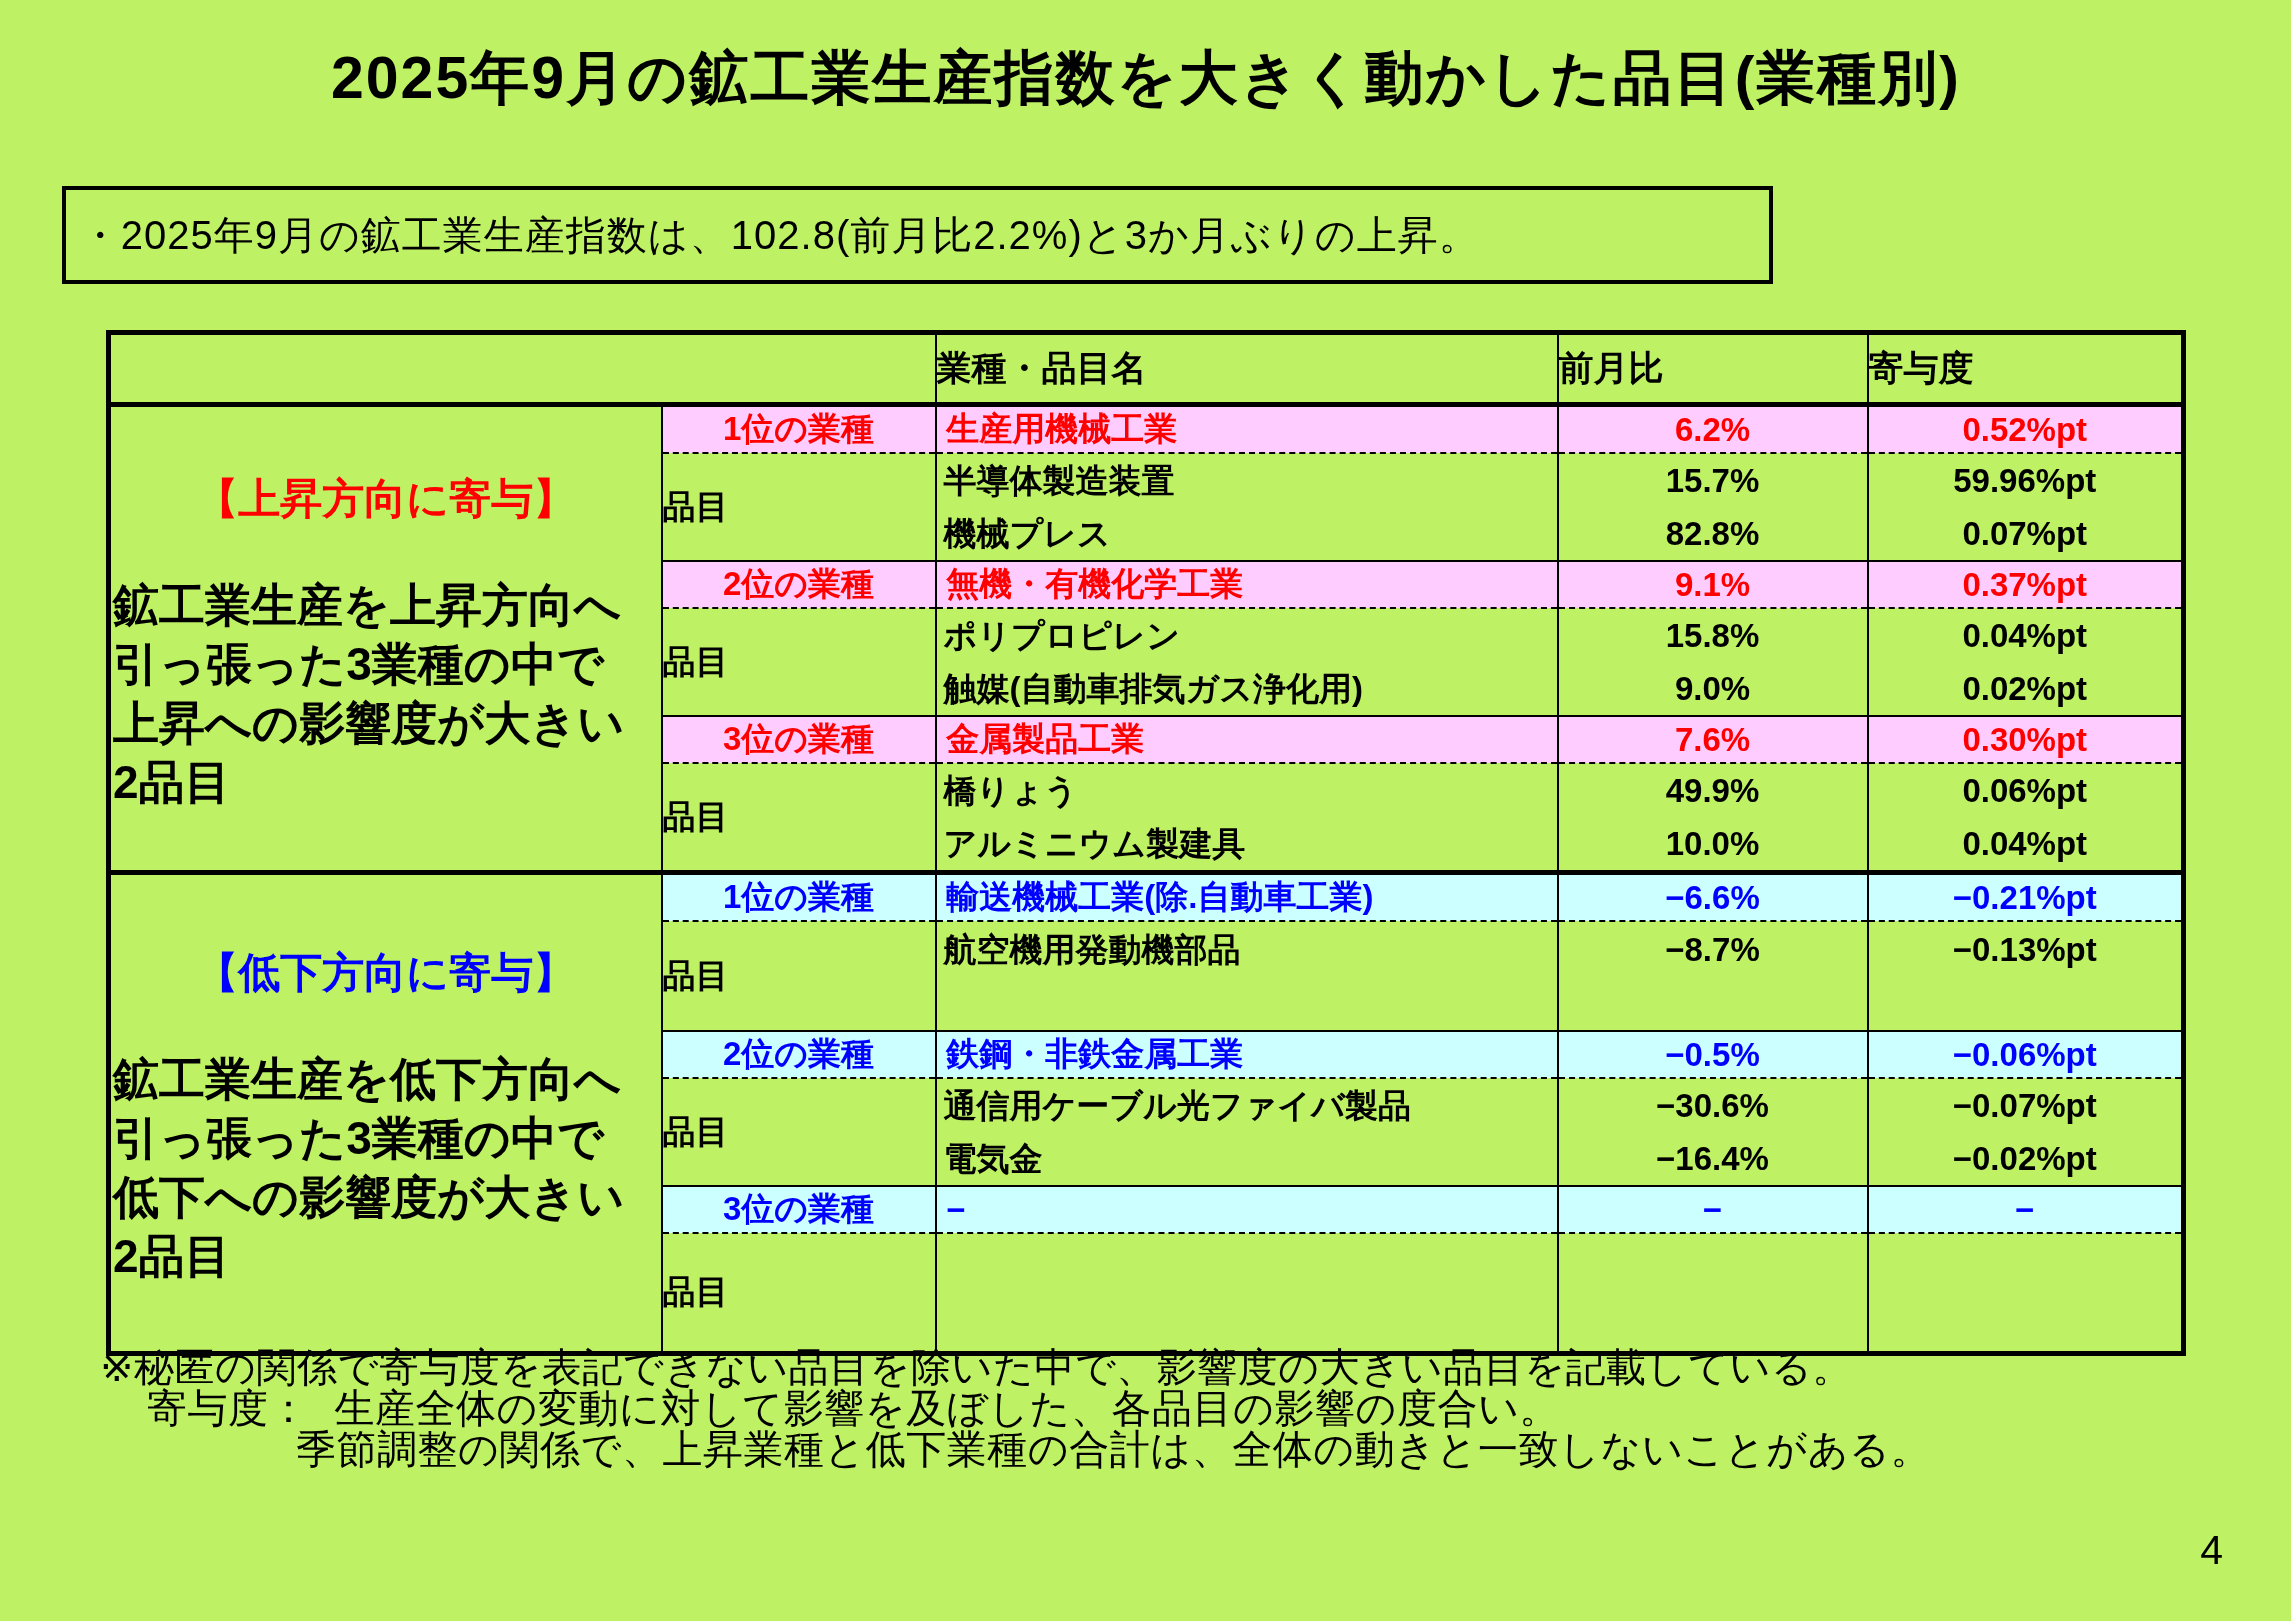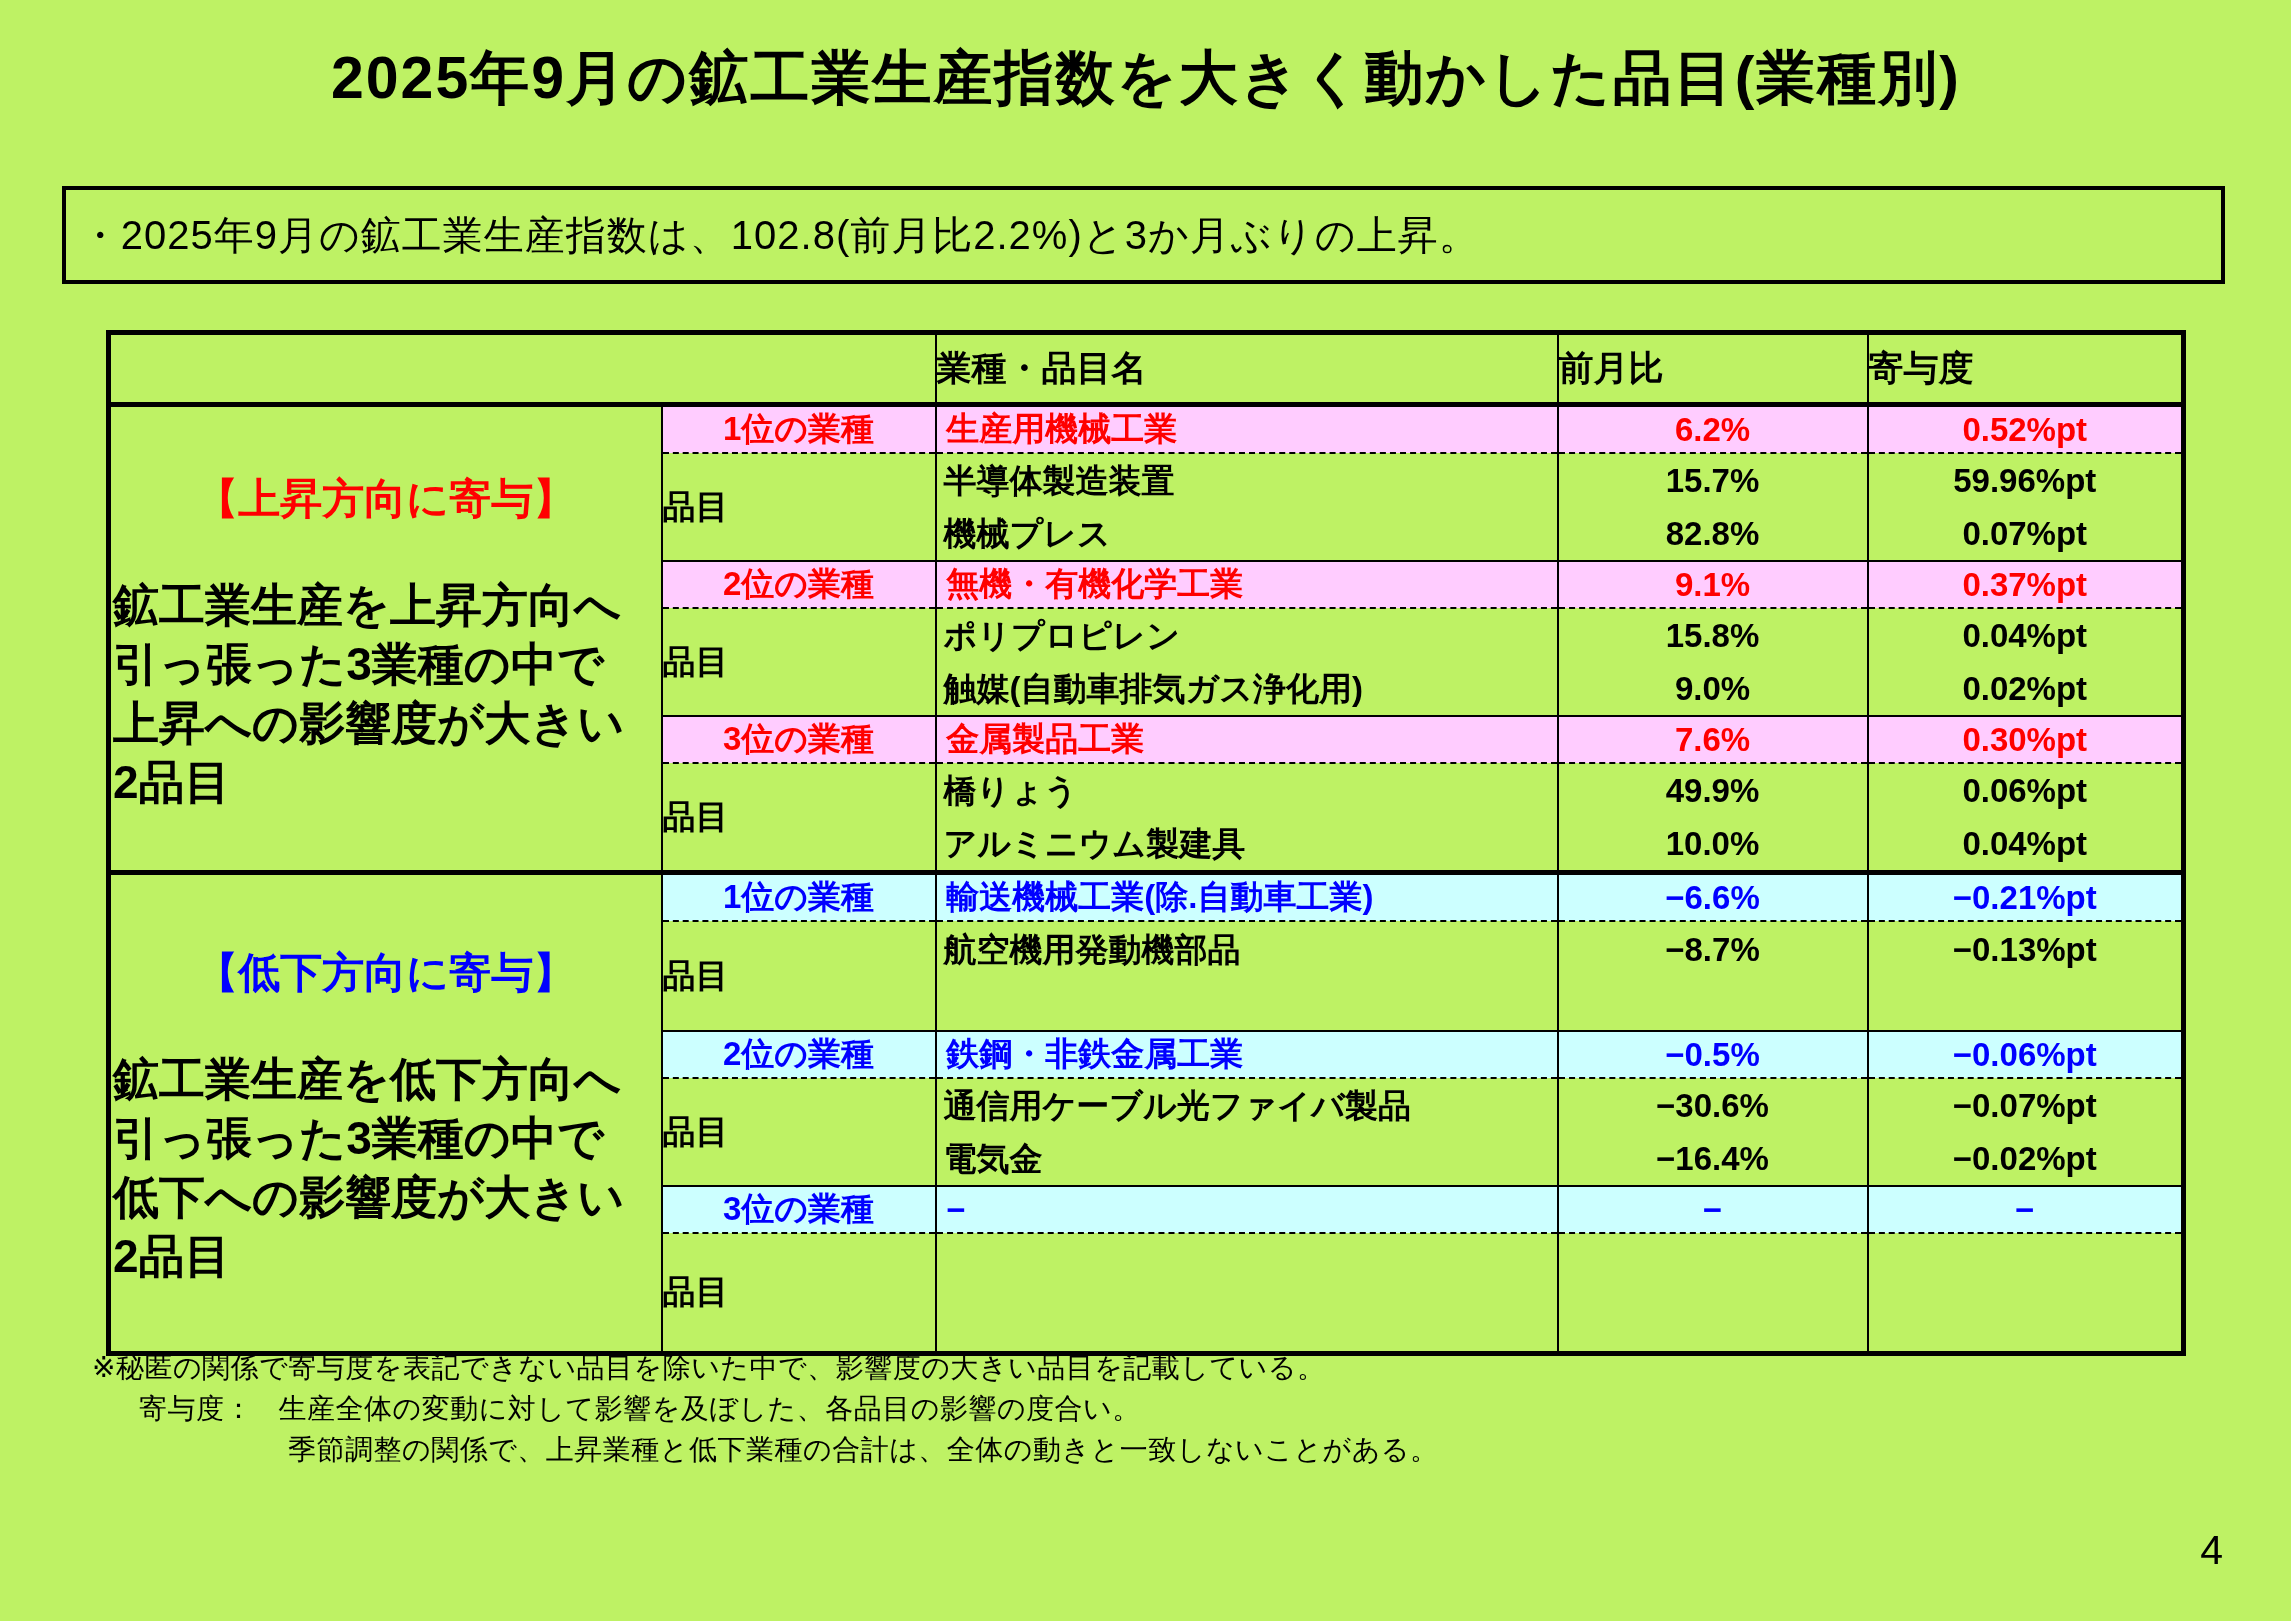--- a/index.html
+++ b/index.html
@@ -11,21 +11,21 @@
     color:#000;
     overflow:hidden;
   }
   .title{
     position:absolute;top:39px;left:0;width:100%;
     margin:0;text-align:center;
     font-size:59px;font-weight:600;letter-spacing:2px;
   }
   .summary-box{
     position:absolute;left:62px;top:186px;
-    width:2163px;height:98px;
+    width:1711px;height:98px;
     border:4.9px solid #000;box-sizing:border-box;
     display:flex;align-items:center;
     padding-left:13.7px;
     font-size:40px;letter-spacing:1px;
   }
   table.main{
     position:absolute;left:106px;top:330px;
     width:2075px;
     border-collapse:collapse;table-layout:fixed;
     border:5.9px solid #000;
@@ -77,22 +77,22 @@
     font-size:42px;font-weight:bold;
     margin-top:5.9px;
   }
   .side-desc{
     margin-top:49px;
     font-size:46px;font-weight:bold;line-height:59px;
     text-align:left;padding-left:2px;white-space:nowrap;
   }
   
   .footnotes{
-    position:absolute;left:92px;top:1347px;
-    font-size:28px;line-height:41px;letter-spacing:0.5px;
+    position:absolute;left:100px;top:1347px;
+    font-size:40px;line-height:41px;letter-spacing:0.5px;
   }
   .fn-line2{margin-left:47px;}
   .fn-line2 .fn-text{margin-left:25.5px;}
   .fn-line3{margin-left:196px;}
   .page-number{
     position:absolute;right:69px;top:1527px;
     font-size:41px;
   }
 </style>
 </head>

